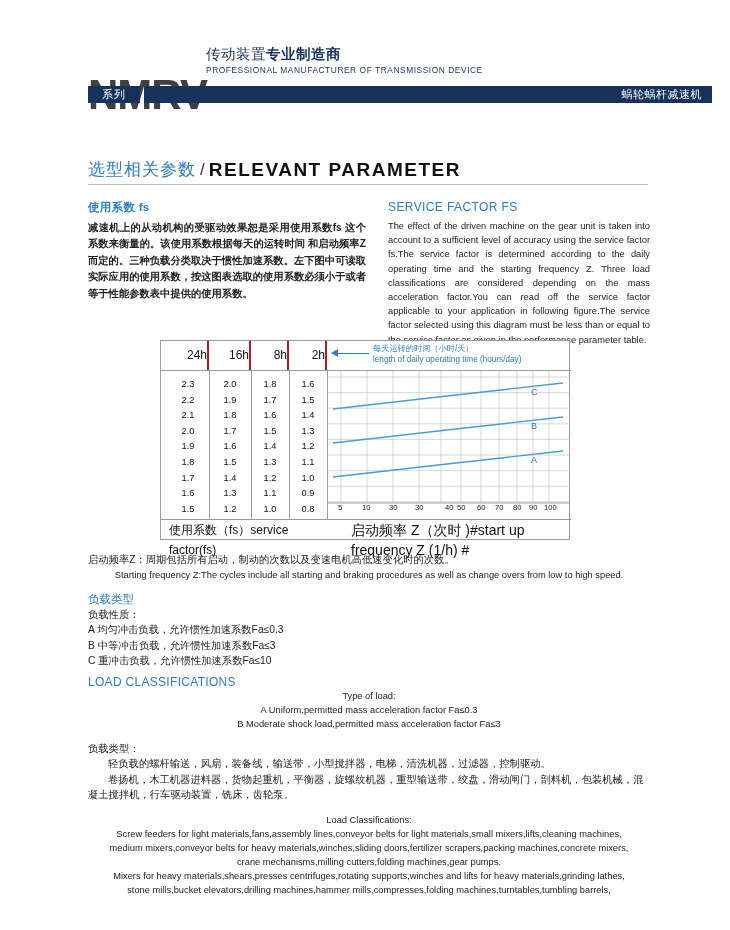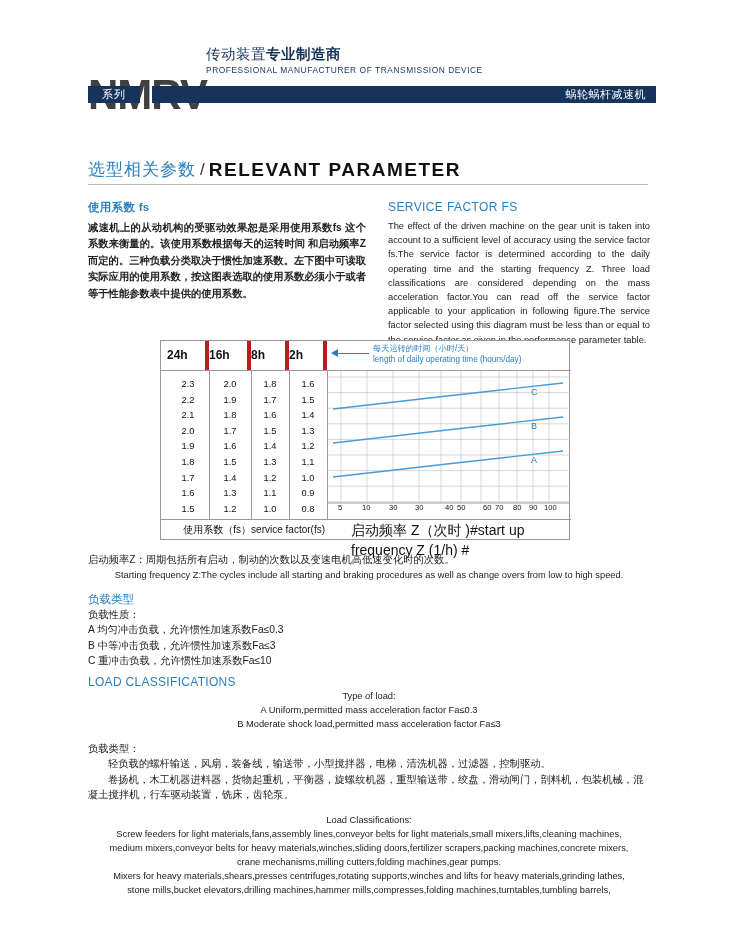--- a/index.html
+++ b/index.html
@@ -44,21 +44,21 @@
     position: absolute; left: 118px; top: 11px;
     font-size: 14.5px; color: #16335c; letter-spacing: .5px;
   }
   .slogan-cn b { font-weight: bold; }
   .slogan-en {
     position: absolute; left: 118px; top: 31px;
     font-size: 8.4px; color: #16335c; letter-spacing: .55px;
   }
   .header-bar {
     position: absolute;
-    left: 64px; top: 52px; width: 504px; height: 17px;
+    left: 56px; top: 52px; width: 568px; height: 17px;
     background: #16335c;
   }
   .header-bar .bar-text {
     position: absolute; right: 10px; top: 0;
     line-height: 17px;
     font-size: 11px; color: #ffffff; letter-spacing: .5px;
   }
 
   
   .title-row {
@@ -108,23 +108,23 @@
     border: 1px solid #9a9a9a;
     background: #ffffff;
   }
   
   .chart-head {
     position: absolute; left: 0; top: 0; width: 410px; height: 30px;
     border-bottom: 1px solid #9a9a9a;
   }
   .hcell {
     position: absolute; top: 0; height: 29px;
-    border-right: 4px solid #b91c1c;
-    font-size: 12px; font-weight: bold; color: #111;
-    text-align: left; line-height: 29px;
+    border-right: 2px solid #b91c1c;
+    font-size: 12px; font-weight: normal; color: #111;
+    text-align: right; line-height: 29px;
   }
   .hc1 { left: 6px; width: 42px; }
   .hc2 { left: 48px; width: 42px; }
   .hc3 { left: 90px; width: 38px; }
   .hc4 { left: 128px; width: 38px; }
   .head-note {
     position: absolute; left: 212px; top: 2px; width: 190px;
     font-size: 8.2px; color: #2a7fc1; line-height: 11px;
   }
   .head-note .cn { color:#2a7fc1; }
@@ -155,21 +155,21 @@
     overflow: hidden;
   }
   .plot svg { display:block; }
 
   .chart-foot {
     position: absolute; left: 0; top: 178px; width: 410px; height: 21px;
     border-top: 1px solid #9a9a9a;
   }
   .foot-left {
     position: absolute; left: 8px; top: 0; width: 156px; line-height: 20px;
-    font-size: 10px; color: #111; text-align: right;
+    font-size: 12px; color: #111; text-align: left;
   }
   .foot-right {
     position: absolute; left: 190px; top: 0; width: 226px; line-height: 20px;
     font-size: 14px; color: #111;
   }
 
   
   .xticks { position: absolute; left: 166px; top: 162px; width: 243px; height: 14px; }
   .xticks span {
     position: absolute; font-size: 7.6px; color: #111; top: 0;
@@ -326,21 +326,21 @@
       </svg>
     </div>
 
     <div class="xticks">
       <span style="left:11px">5</span>
       <span style="left:35px">10</span>
       <span style="left:62px">30</span>
       <span style="left:88px">30</span>
       <span style="left:118px">40</span>
       <span style="left:130px">50</span>
-      <span style="left:156px">60</span>
+      <span style="left:150px">60</span>
       <span style="left:168px">70</span>
       <span style="left:186px">80</span>
       <span style="left:202px">90</span>
       <span style="left:217px">100</span>
     </div>
 
     <div class="chart-foot">
       <div class="foot-left">使用系数（fs）service factor(fs)</div>
       <div class="foot-right">启动频率 Z（次时 )#start up frequency Z (1/h) #</div>
     </div>

